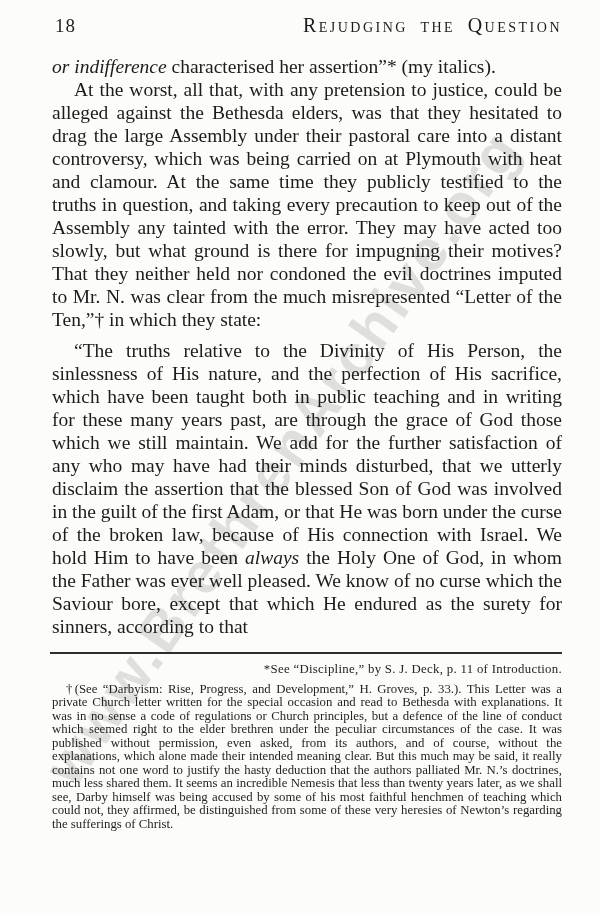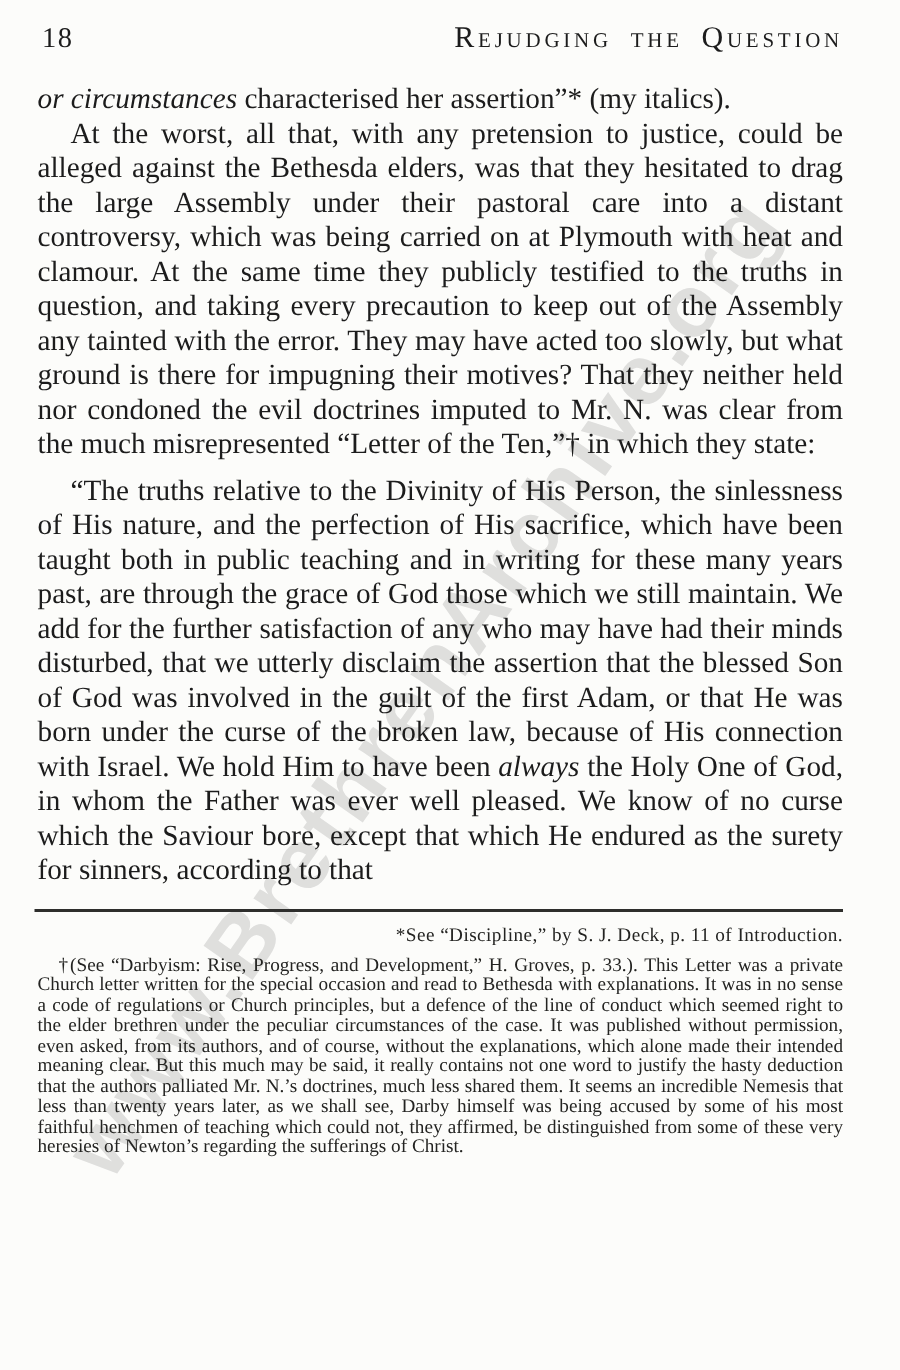--- a/index.html
+++ b/index.html
@@ -28,21 +28,21 @@
     font-size: 58px;
     letter-spacing: 3px;
     color: rgba(148, 148, 148, 0.28);
     white-space: nowrap;
     z-index: 0;
     user-select: none;
   }
   .content {
     position: relative;
     z-index: 1;
-    padding: 14px 38px 0 25px;
+    padding: 14px 38px 0 52px;
   }
   .header {
     position: relative;
     height: 26px;
     margin-bottom: 15px;
   }
   .pagenum {
     position: absolute;
     left: 3px;
     top: 1px;
@@ -99,21 +99,21 @@
   <div class="watermark">www.BrethrenArchive.org</div>
 
   <div class="content">
 
     <div class="header">
       <span class="pagenum">18</span>
       <span class="running-title">Rejudging the Question</span>
     </div>
 
     <div class="body-text">
-      <p class="para"><span class="it">or circumstances</span><span> characterised her assertion”* (my italics).</span></p>
+      <p class="para"><span class="it">or indifference</span><span> characterised her assertion”* (my italics).</span></p>
       <p class="para indent"><span>At the worst, all that, with any pretension to justice, could be alleged against the Bethesda elders, was that they hesitated to drag the large Assembly under their pastoral care into a distant controversy, which was being carried on at Plymouth with heat and clamour. At the same time they publicly testified to the truths in question, and taking every precaution to keep out of the Assembly any tainted with the error. They may have acted too slowly, but what ground is there for impugning their motives? That they neither held nor condoned the evil doctrines imputed to Mr. N. was clear from the much misrepresented “Letter of the Ten,”† in which they state:</span></p>
       <p class="para indent quote-para"><span>“The truths relative to the Divinity of His Person, the sinlessness of His nature, and the perfection of His sacrifice, which have been taught both in public teaching and in writing for these many years past, are through the grace of God those which we still maintain. We add for the further satisfaction of any who may have had their minds disturbed, that we utterly disclaim the assertion that the blessed Son of God was involved in the guilt of the first Adam, or that He was born under the curse of the broken law, because of His connection with Israel. We hold Him to have been </span><span class="it">always</span><span> the Holy One of God, in whom the Father was ever well pleased. We know of no curse which the Saviour bore, except that which He endured as the surety for sinners, according to that</span></p>
     </div>
 
     <div class="fn-rule"></div>
 
     <div class="fn fn-center">*See “Discipline,” by S. J. Deck, p. 11 of Introduction.</div>
 
     <div class="fn fn-just">†(See “Darbyism: Rise, Progress, and Development,” H. Groves, p. 33.). This Letter was a private Church letter written for the special occasion and read to Bethesda with explanations. It was in no sense a code of regulations or Church principles, but a defence of the line of conduct which seemed right to the elder brethren under the peculiar circumstances of the case. It was published without permission, even asked, from its authors, and of course, without the explanations, which alone made their intended meaning clear. But this much may be said, it really contains not one word to justify the hasty deduction that the authors palliated Mr. N.’s doctrines, much less shared them. It seems an incredible Nemesis that less than twenty years later, as we shall see, Darby himself was being accused by some of his most faithful henchmen of teaching which could not, they affirmed, be distinguished from some of these very heresies of Newton’s regarding the sufferings of Christ.</div>
 

